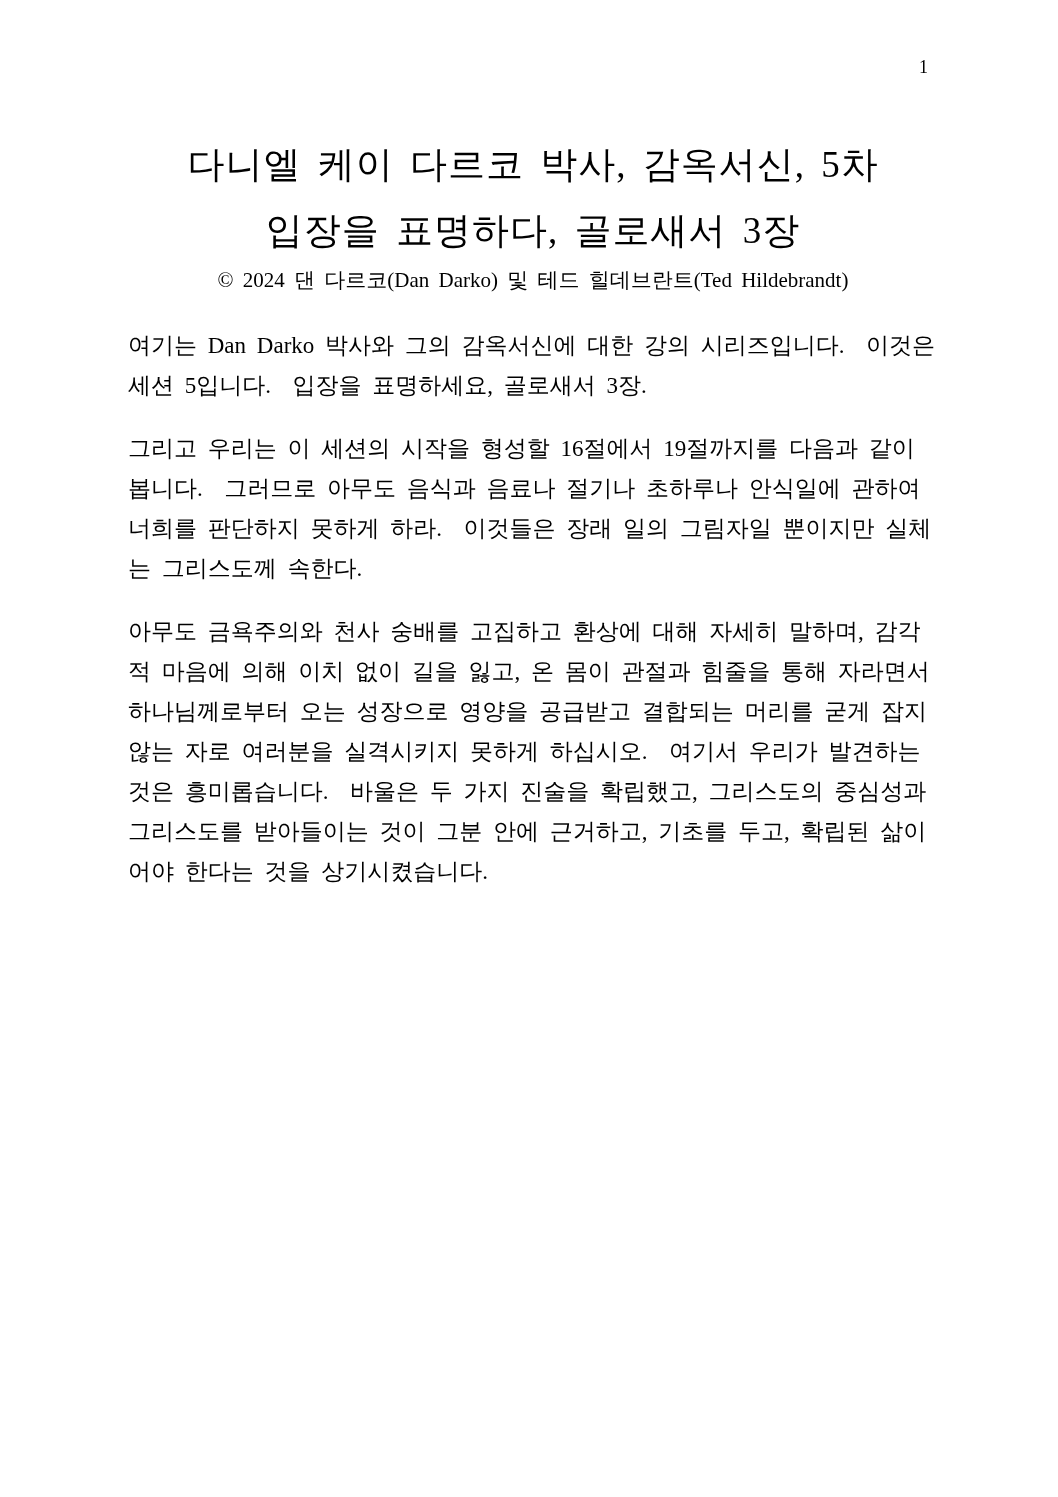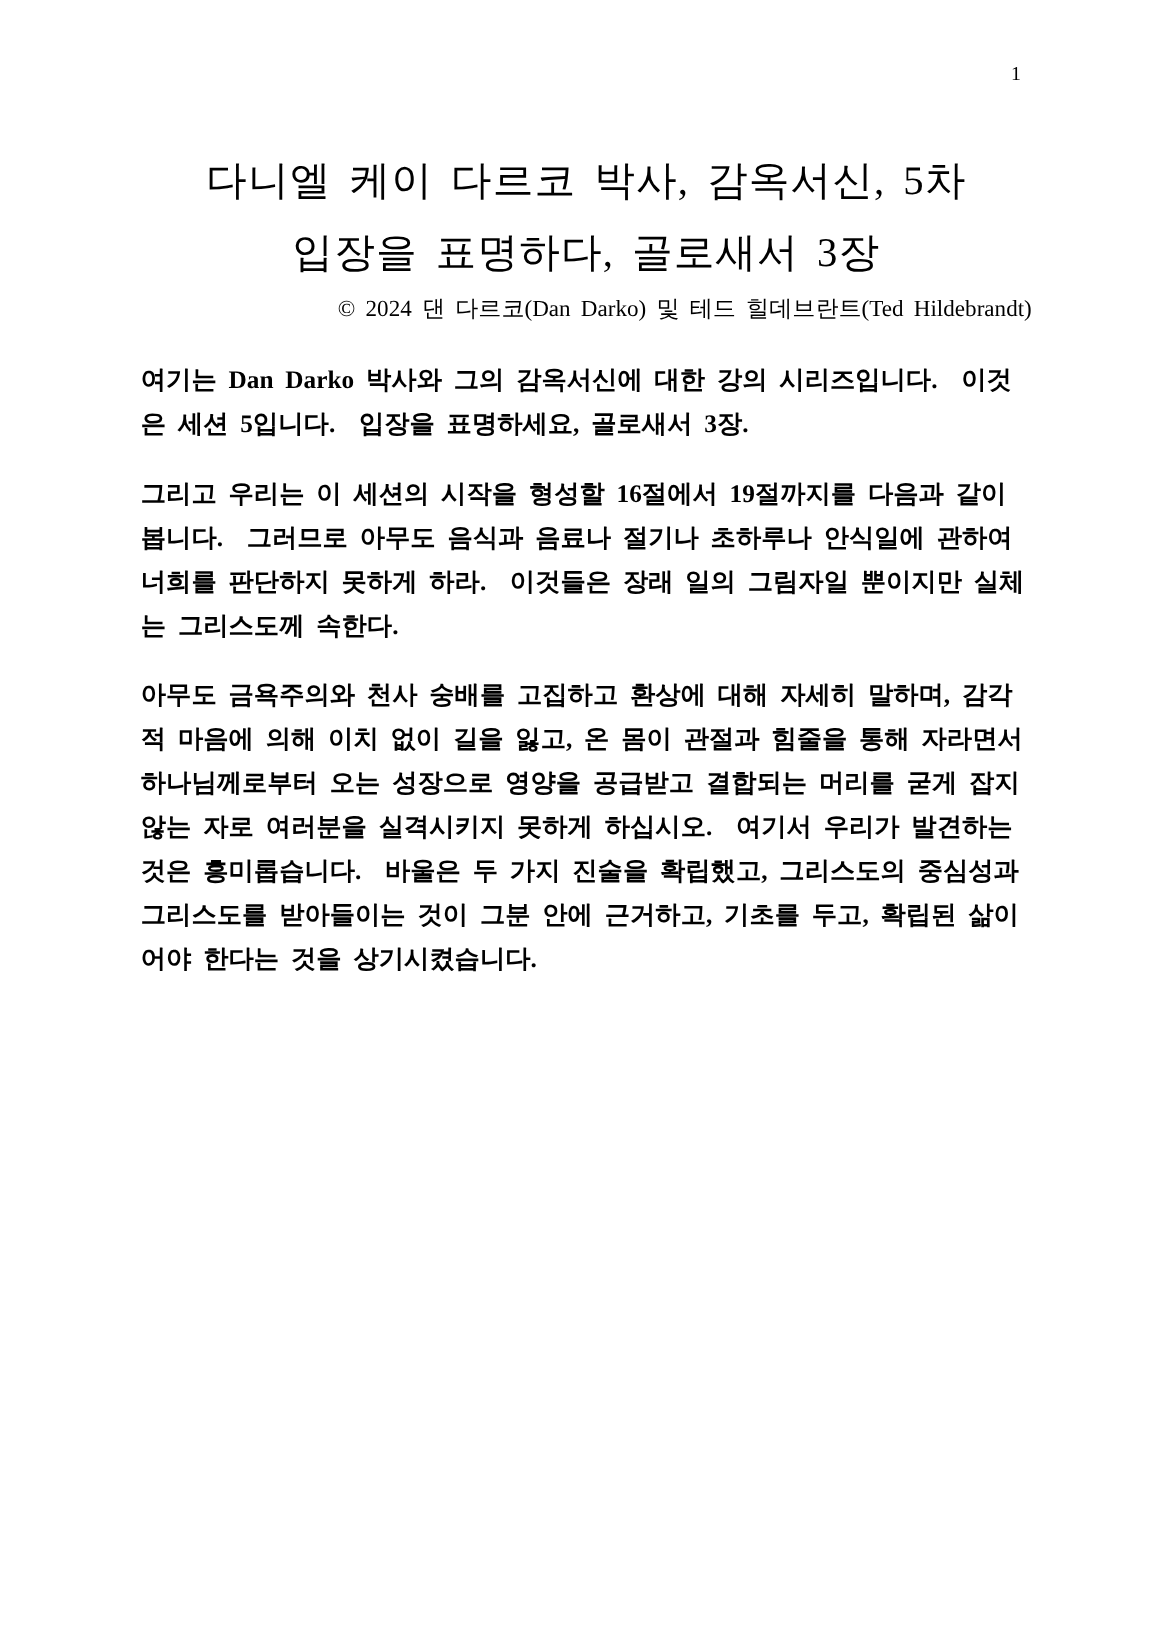--- a/index.html
+++ b/index.html
@@ -31,34 +31,33 @@
     font-size: 37px;
     line-height: 66px;
     font-weight: 400;
     letter-spacing: 1px;
     word-spacing: 6px;
   }
   .title-line {
     display: block;
   }
   .copyright {
-    text-align: right;
+    text-align: center;
     font-size: 21px;
     line-height: 32px;
     margin: 0 0 30px 0;
     word-spacing: 4px;
   }
   .para {
     font-size: 23px;
     line-height: 40px;
     margin: 0 0 23px 0;
     text-align: left;
     word-spacing: 5px;
     white-space: pre-wrap;
-    font-weight: bold;
   }
 </style>
 </head>
 <body>
 
 <div class="page">
 
   <div class="page-number">1</div>
 
   <h1 class="title">

